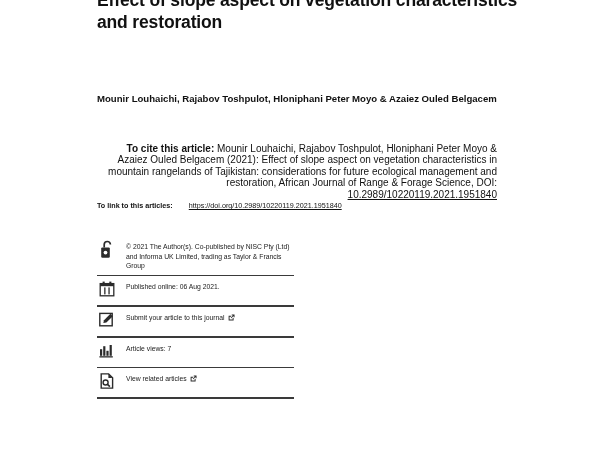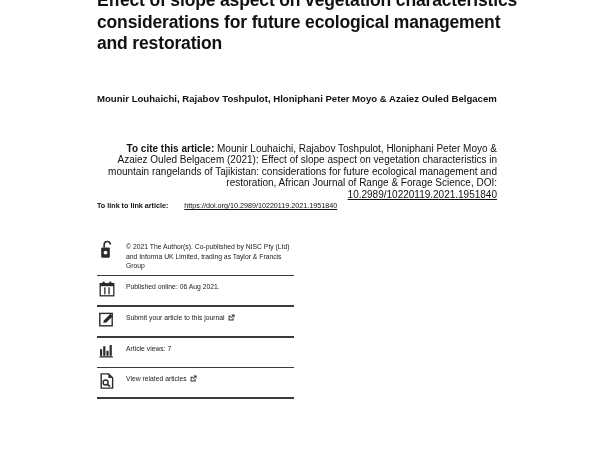--- a/index.html
+++ b/index.html
@@ -129,32 +129,31 @@
   }
   svg { display: block; }
 </style>
 </head>
 <body>
 
 <div class="page">
 
   <div class="title-block">
     <div class="title-line">Effect of slope aspect on vegetation characteristics</div>
-    <div class="title-line">considerations for future ecological management</div>
     <div class="title-line">and restoration</div>
   </div>
 
   <div class="authors">Mounir Louhaichi, Rajabov Toshpulot, Hloniphani Peter Moyo &amp; Azaiez Ouled Belgacem</div>
 
   <div class="cite-block">
     <span class="lead">To cite this article:</span><span> Mounir Louhaichi, Rajabov Toshpulot, Hloniphani Peter Moyo &amp; Azaiez Ouled Belgacem (2021): Effect of slope aspect on vegetation characteristics in mountain rangelands of Tajikistan: considerations for future ecological management and restoration, African Journal of Range &amp; Forage Science, DOI: </span><span class="linkified">10.2989/10220119.2021.1951840</span>
   </div>
 
   <div class="link-block">
-    <span class="lead">To link to link article:</span><span class="url">https://doi.org/10.2989/10220119.2021.1951840</span>
+    <span class="lead">To link to this articles:</span><span class="url">https://doi.org/10.2989/10220119.2021.1951840</span>
   </div>
 
   <div class="meta">
 
     <div class="meta-row">
       <span class="ic">
         <svg width="15" height="19" viewBox="0 0 15 19">
           <path d="M4.2 7.6 V4.6 a3.1 3.1 0 0 1 6.2 0" fill="none" stroke="#2b2b2b" stroke-width="1.7"></path>
           <rect x="1.2" y="7.4" width="8.6" height="10.4" rx="1.2" fill="#2b2b2b"></rect>
           <circle cx="5.5" cy="12.6" r="1.9" fill="#ffffff"></circle>

